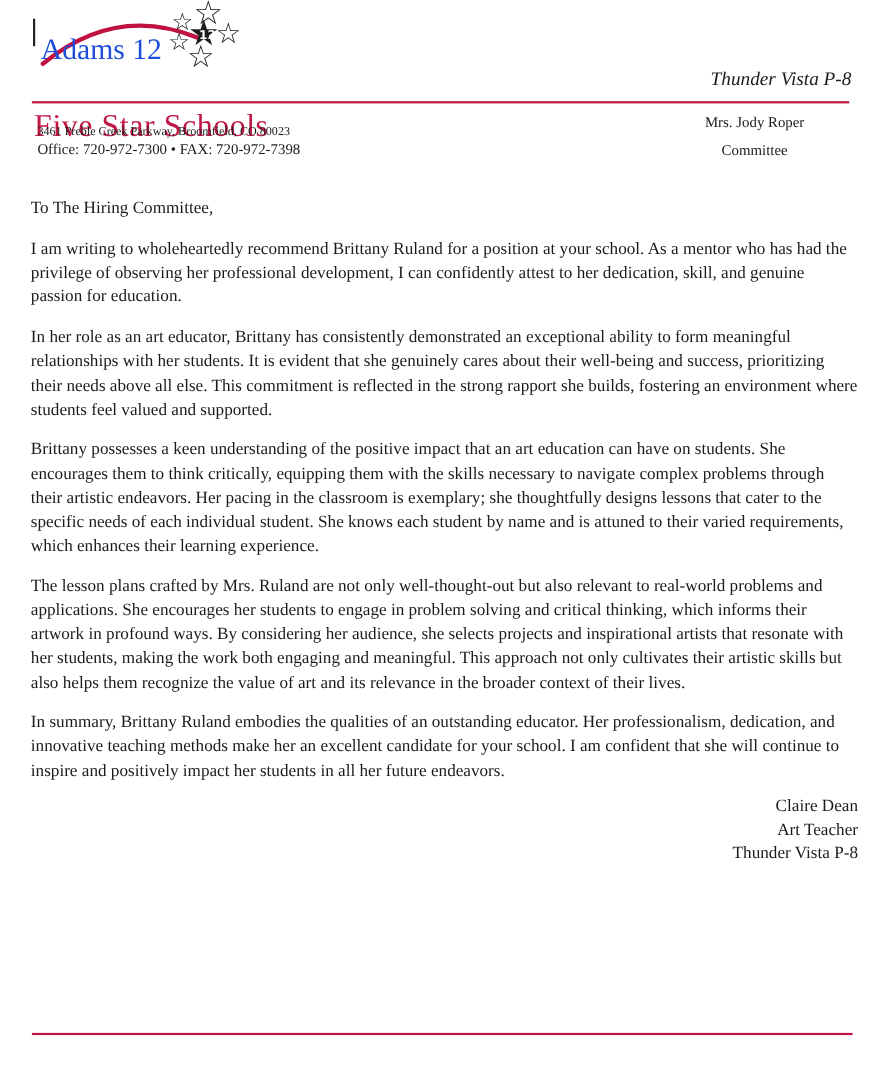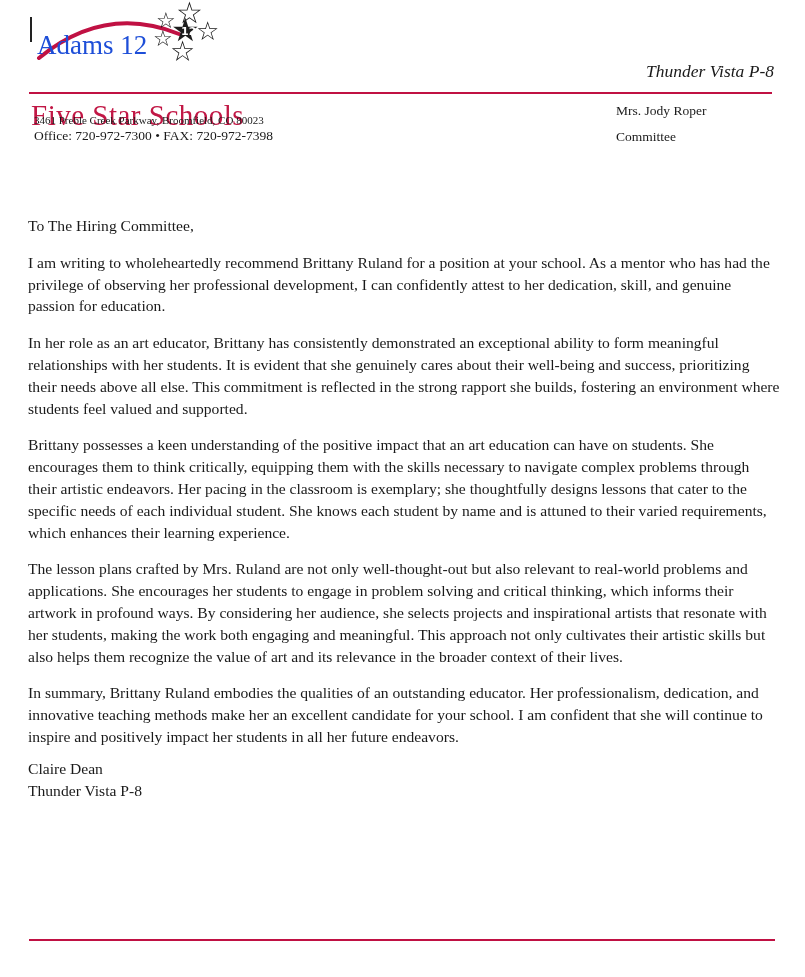--- a/index.html
+++ b/index.html
@@ -53,32 +53,32 @@
     color: #1a1a1a; white-space: nowrap;
   }
   .rule { position: absolute; height: 2px; }
   .rule-top    { left: 29px; top: 92px;  width: 743px; }
   .rule-bottom { left: 29px; top: 939px; width: 746px; }
 
   .addr-line1 { position: absolute; left: 34px; top: 115px; font-size: 11px; line-height: 1; font-family: Liberation Serif, serif; }
   .addr-line2 { position: absolute; left: 34px; top: 129px; font-size: 13.5px; line-height: 1; }
   .principal-block {
     position: absolute; left: 616px; top: 104px; width: 140px;
-    text-align: left; font-size: 13.5px; line-height: 1;
+    text-align: center; font-size: 13.5px; line-height: 1;
   }
   .principal-block .principal-title { margin-top: 12px; }
 
   
   .letter-body {
     position: absolute; left: 28px; top: 179px; width: 752px;
-    font-size: 15.6px; line-height: 21.8px; color: #1a1a1a; margin-top: 36px;
+    font-size: 15.6px; line-height: 21.8px; color: #1a1a1a;
   }
   .letter-body p { margin: 0 0 15px 0; }
   .signature-block { margin-top: -5px; }
-  .signature-block div { line-height: 21.8px; }
+  .signature-block div { line-height: 21.8px; text-align: right; }
 </style>
 </head>
 <body>
 
 <div class="page">
 
   <span class="cursor-bar"></span>
 
   <header>
 
@@ -115,19 +115,20 @@
 
   <main class="letter-body">
     <p>To The Hiring Committee,</p>
     <p>I am writing to wholeheartedly recommend Brittany Ruland for a position at your school. As a mentor who has had the privilege of observing her professional development, I can confidently attest to her dedication, skill, and genuine passion for education.</p>
     <p>In her role as an art educator, Brittany has consistently demonstrated an exceptional ability to form meaningful relationships with her students. It is evident that she genuinely cares about their well-being and success, prioritizing their needs above all else. This commitment is reflected in the strong rapport she builds, fostering an environment where students feel valued and supported.</p>
     <p>Brittany possesses a keen understanding of the positive impact that an art education can have on students. She encourages them to think critically, equipping them with the skills necessary to navigate complex problems through their artistic endeavors. Her pacing in the classroom is exemplary; she thoughtfully designs lessons that cater to the specific needs of each individual student. She knows each student by name and is attuned to their varied requirements, which enhances their learning experience.</p>
     <p>The lesson plans crafted by Mrs. Ruland are not only well-thought-out but also relevant to real-world problems and applications. She encourages her students to engage in problem solving and critical thinking, which informs their artwork in profound ways. By considering her audience, she selects projects and inspirational artists that resonate with her students, making the work both engaging and meaningful. This approach not only cultivates their artistic skills but also helps them recognize the value of art and its relevance in the broader context of their lives.</p>
     <p>In summary, Brittany Ruland embodies the qualities of an outstanding educator. Her professionalism, dedication, and innovative teaching methods make her an excellent candidate for your school. I am confident that she will continue to inspire and positively impact her students in all her future endeavors.</p>
     <div class="signature-block">
       <div>Claire Dean</div>
+      <div>Art Teacher</div>
       <div>Thunder Vista P-8</div>
     </div>
   </main>
 
   <div class="rule rule-bottom" style="background:#c01143;"></div>
 
 </div>
 
 </body></html>

